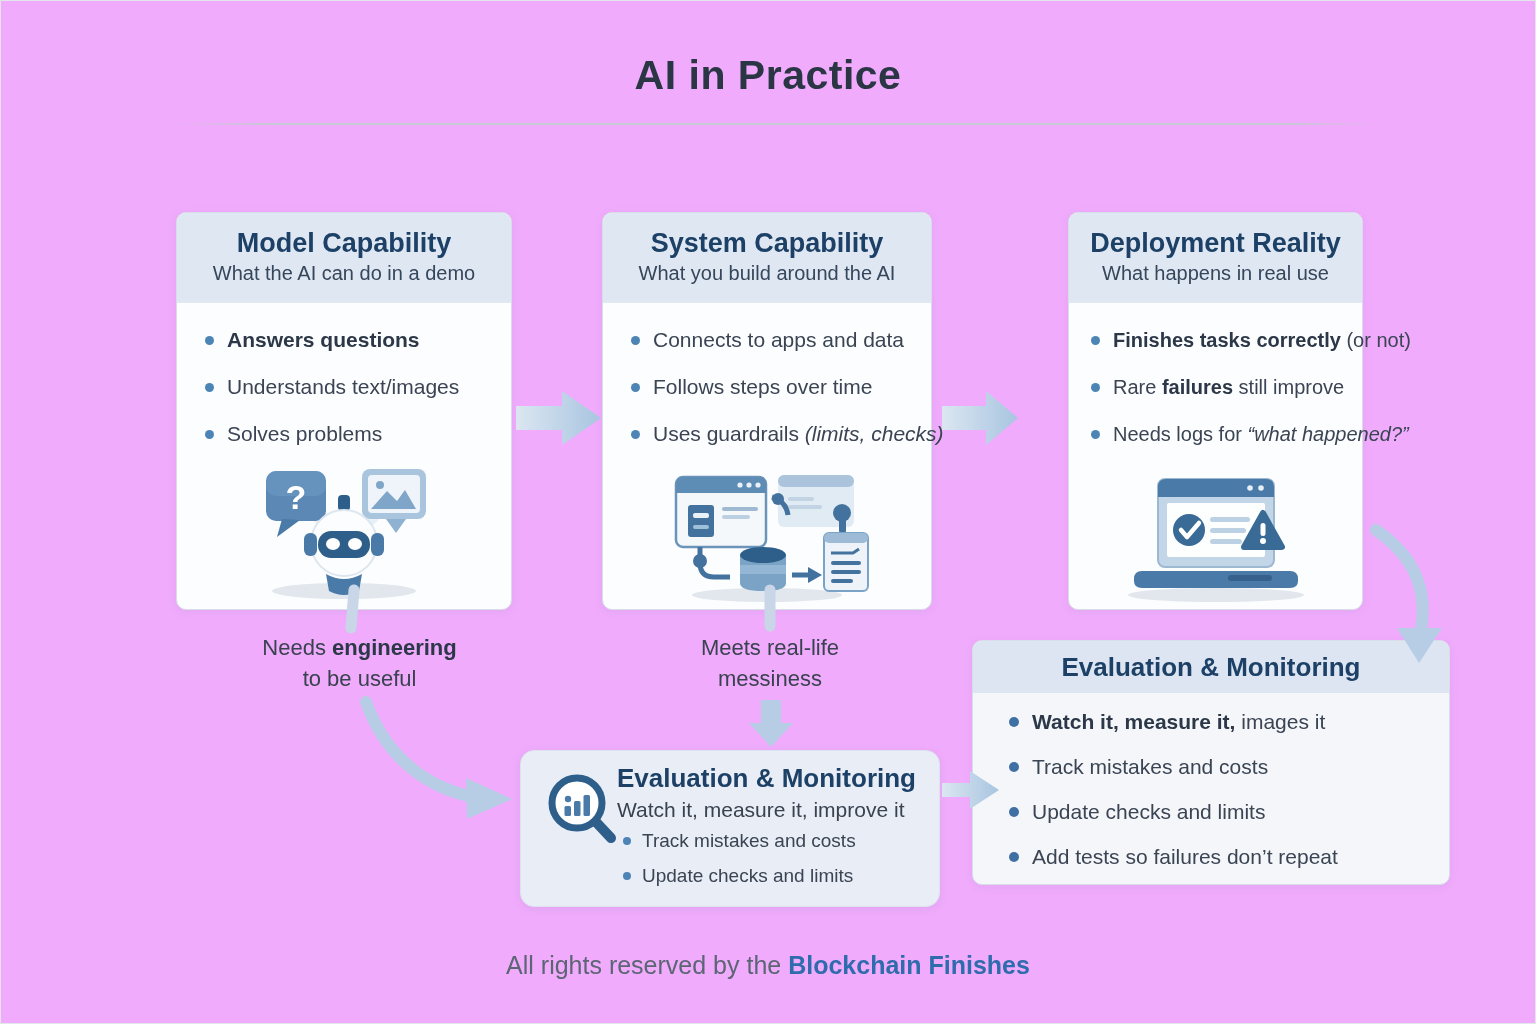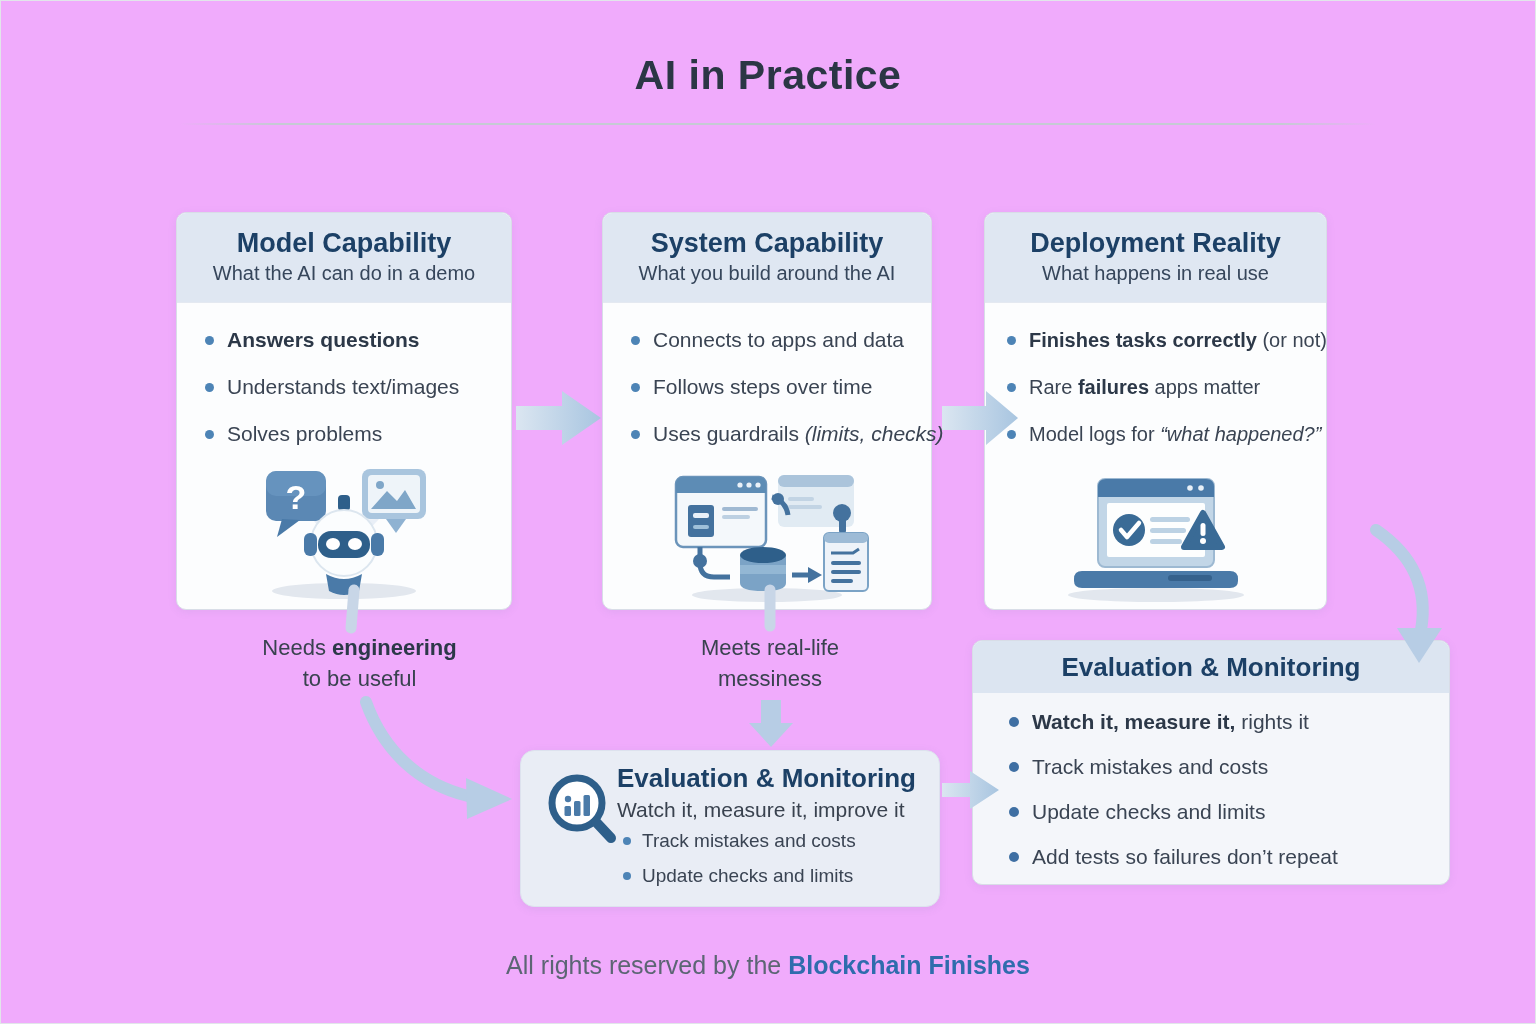--- a/index.html
+++ b/index.html
@@ -20,21 +20,21 @@
     background:linear-gradient(90deg,rgba(190,196,208,0),#c5cad4 8%,#c5cad4 92%,rgba(190,196,208,0));
   }
   
   .card{
     position:absolute;top:212px;height:398px;box-sizing:border-box;
     background:#fcfdfe;border:1px solid #d8dde7;border-radius:10px;
     box-shadow:0 2px 8px rgba(110,130,160,.10);
   }
   .card-model{left:176px;width:336px;}
   .card-system{left:602px;width:330px;}
-  .card-deploy{left:984px;width:343px;}
+  .card-deploy{left:1068px;width:295px;}
   .card-head{
     height:90px;box-sizing:border-box;padding-top:15px;text-align:center;
     background:var(--header-band,#dfe7f2);border-radius:9px 9px 0 0;
     border-bottom:1px solid #e4e9f1;
   }
   .card-head h2{margin:0;font-size:27px;font-weight:700;color:var(--navy,#1c4066);}
   .card-head p{margin:3px 0 0;font-size:20px;color:#36465b;}
   .bullets{list-style:none;margin:0;padding:24px 6px 0 28px;}
   .card-deploy .bullets{padding-left:22px;}
   .bullets li{display:flex;align-items:baseline;margin-bottom:21px;font-size:21px;line-height:26px;color:var(--body-text,#3a4453);white-space:nowrap;}
@@ -238,25 +238,25 @@
       <h2>Deployment Reality</h2>
       <p>What happens in real use</p>
     </header>
     <ul class="bullets">
       <li>
           <span class="dot"></span>
           <span><span class="seg-b">Finishes tasks correctly</span><span> (or not)</span></span>
         </li>
       <li>
           <span class="dot"></span>
-          <span><span>Rare </span><span class="seg-b">failures</span><span> apps matter</span></span>
-        </li>
-      <li>
-          <span class="dot"></span>
-          <span><span>Model logs for </span><span class="seg-i">“what happened?”</span></span>
+          <span><span>Rare </span><span class="seg-b">failures</span><span> still improve</span></span>
+        </li>
+      <li>
+          <span class="dot"></span>
+          <span><span>Needs logs for </span><span class="seg-i">“what happened?”</span></span>
         </li>
     </ul>
     <div class="icon-wrap">
       <svg width="212" height="128" viewBox="0 0 212 128" aria-hidden="true">
         <ellipse cx="106" cy="120" rx="88" ry="7" fill="#e2e7ee"></ellipse>
         <g>
           <rect x="48" y="4" width="116" height="88" rx="7" fill="#c2d6e7" stroke="#9db9d2" stroke-width="2"></rect>
           <path d="M48 12 q0 -8 8 -8 h100 q8 0 8 8 v10 H48 Z" fill="#4a7aa8"></path>
           <circle cx="140" cy="13" r="2.8" fill="#e8f0f7"></circle>
             <circle cx="151" cy="13" r="2.8" fill="#e8f0f7"></circle>
@@ -318,21 +318,21 @@
     </div>
   </section>
 
   <section class="eval-right">
     <header class="eval-head">
       <h3>Evaluation &amp; Monitoring</h3>
     </header>
     <ul class="bullets">
       <li>
           <span class="dot"></span>
-          <span><span class="seg-b">Watch it, measure it,</span><span> rights it</span></span>
+          <span><span class="seg-b">Watch it, measure it,</span><span> images it</span></span>
         </li>
       <li>
           <span class="dot"></span>
           <span><span>Track mistakes and costs</span></span>
         </li>
       <li>
           <span class="dot"></span>
           <span><span>Update checks and limits</span></span>
         </li>
       <li>

